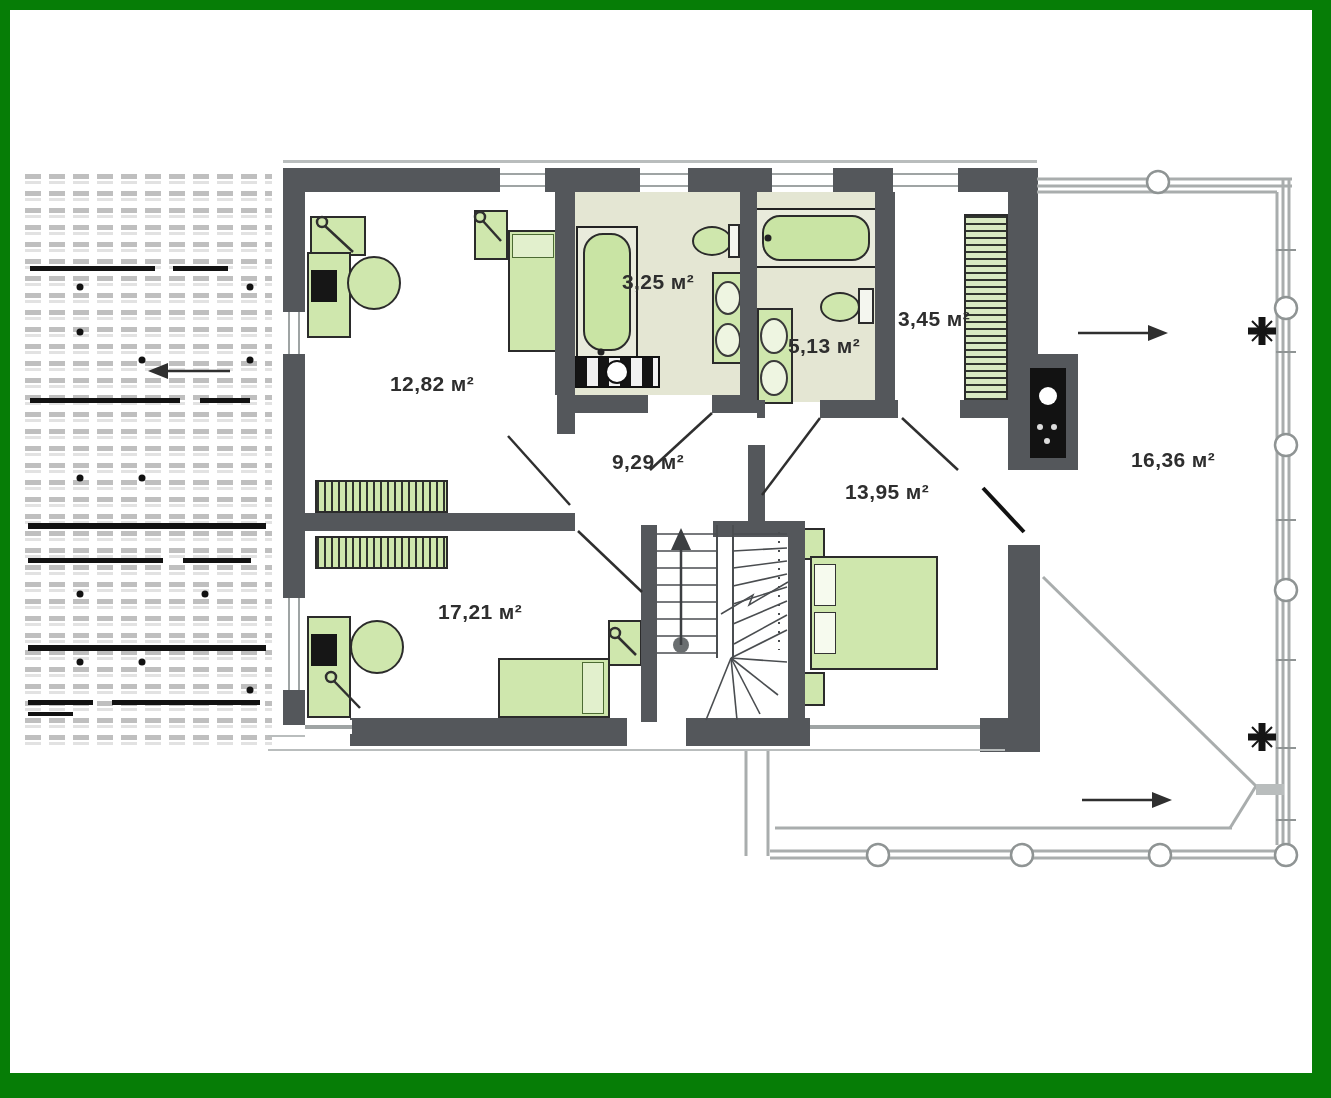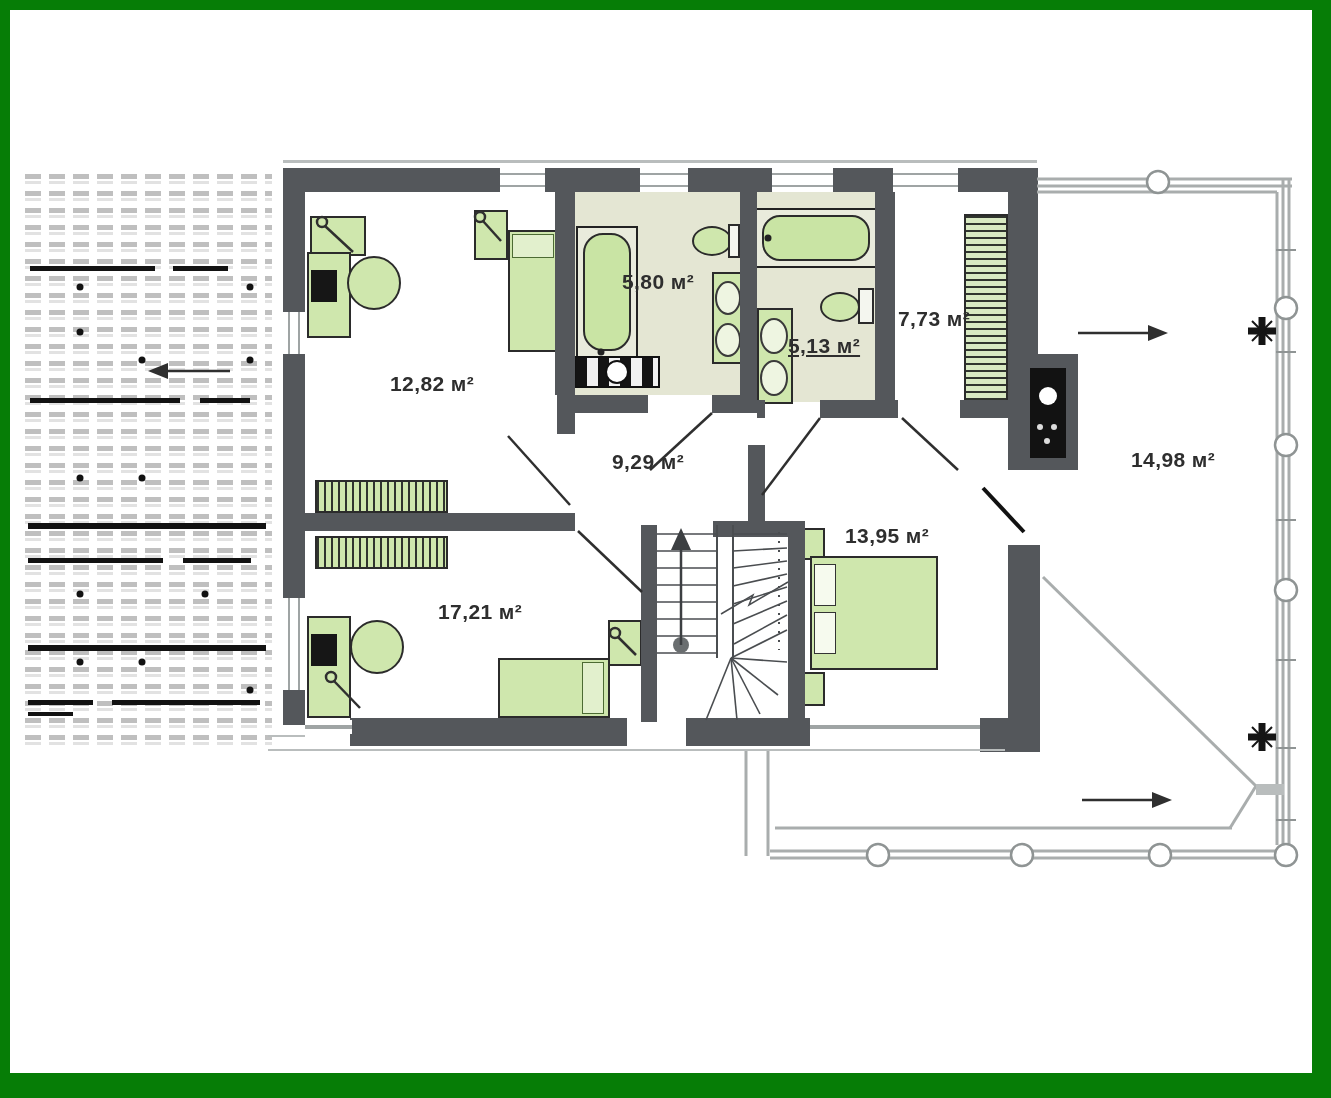--- a/index.html
+++ b/index.html
@@ -295,22 +295,22 @@
         <line x1="618" y1="637" x2="636" y2="655"></line>
     </g>
 
     <g fill="#222">
       <circle cx="601" cy="352" r="3.5"></circle>
         <circle cx="768" cy="238" r="3.5"></circle>
     </g>
   </svg>
 
   <div class="label" style="left:390px;top:372px;">12,82 м²</div>
-  <div class="label" style="left:622px;top:270px;">5,80 м²</div>
-  <div class="label" style="left:788px;top:334px;text-decoration:underline;">5,13 м²</div>
-  <div class="label" style="left:898px;top:307px;">7,73 м²</div>
+  <div class="label" style="left:622px;top:270px;">3,25 м²</div>
+  <div class="label" style="left:788px;top:334px;">5,13 м²</div>
+  <div class="label" style="left:898px;top:307px;">3,45 м²</div>
   <div class="label" style="left:612px;top:450px;">9,29 м²</div>
-  <div class="label" style="left:845px;top:480px;margin-top:44px;">13,95 м²</div>
+  <div class="label" style="left:845px;top:480px;">13,95 м²</div>
   <div class="label" style="left:438px;top:600px;">17,21 м²</div>
-  <div class="label" style="left:1131px;top:448px;">14,98 м²</div>
+  <div class="label" style="left:1131px;top:448px;">16,36 м²</div>
 
   <div class="frame"></div>
 </div>
 
 </body></html>

